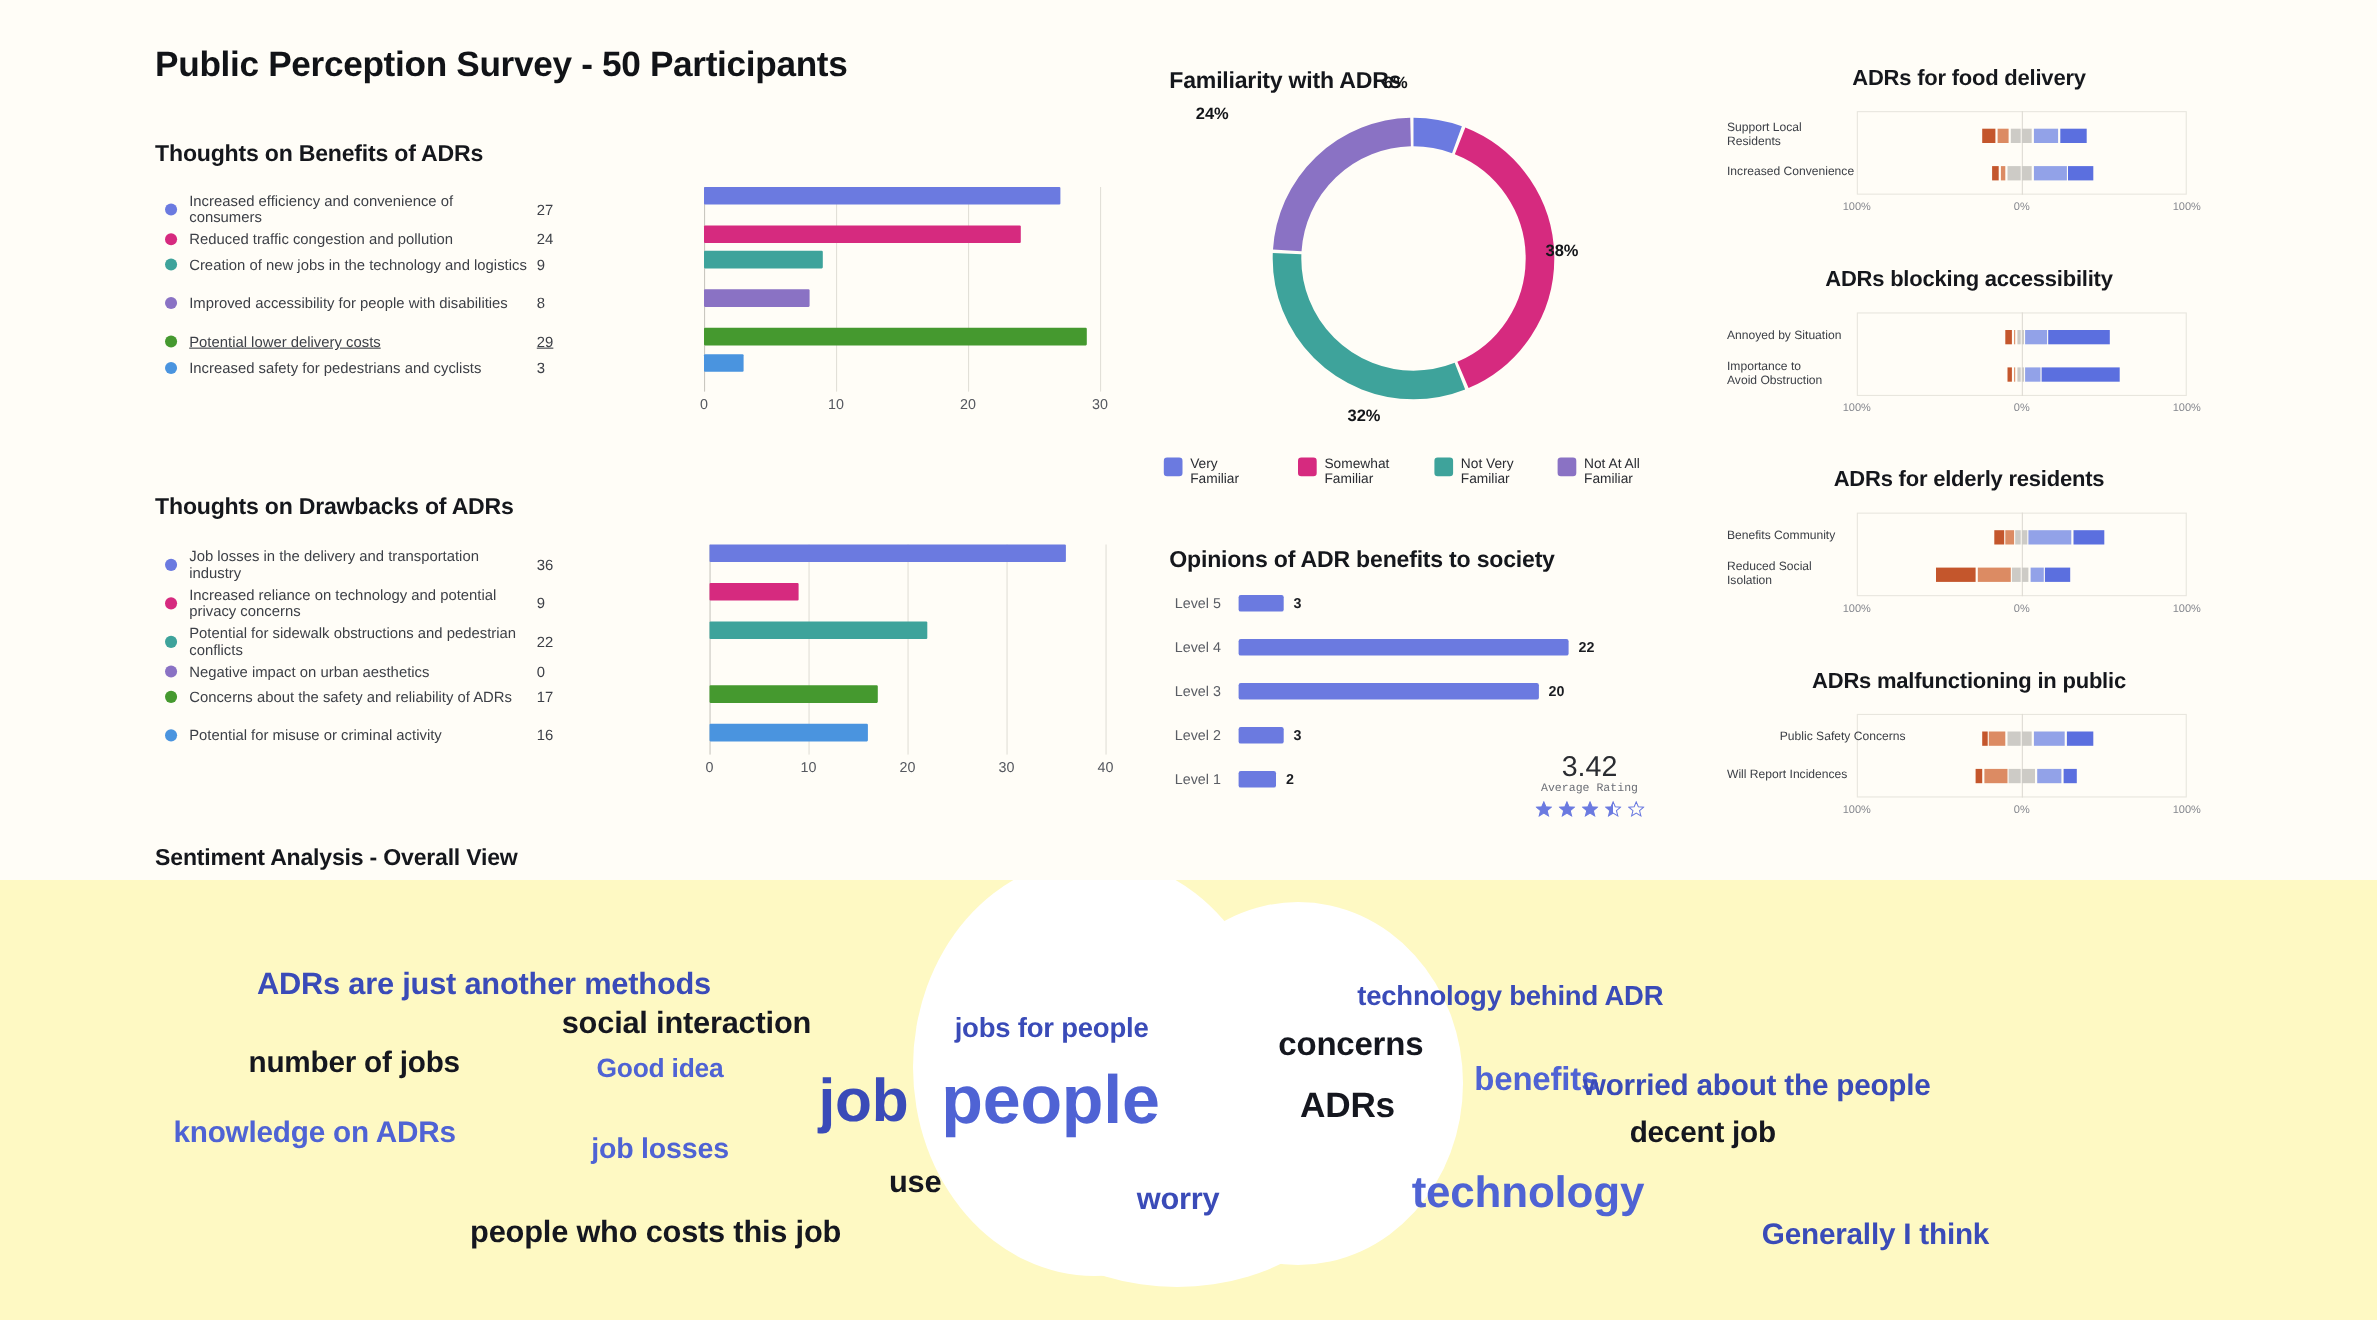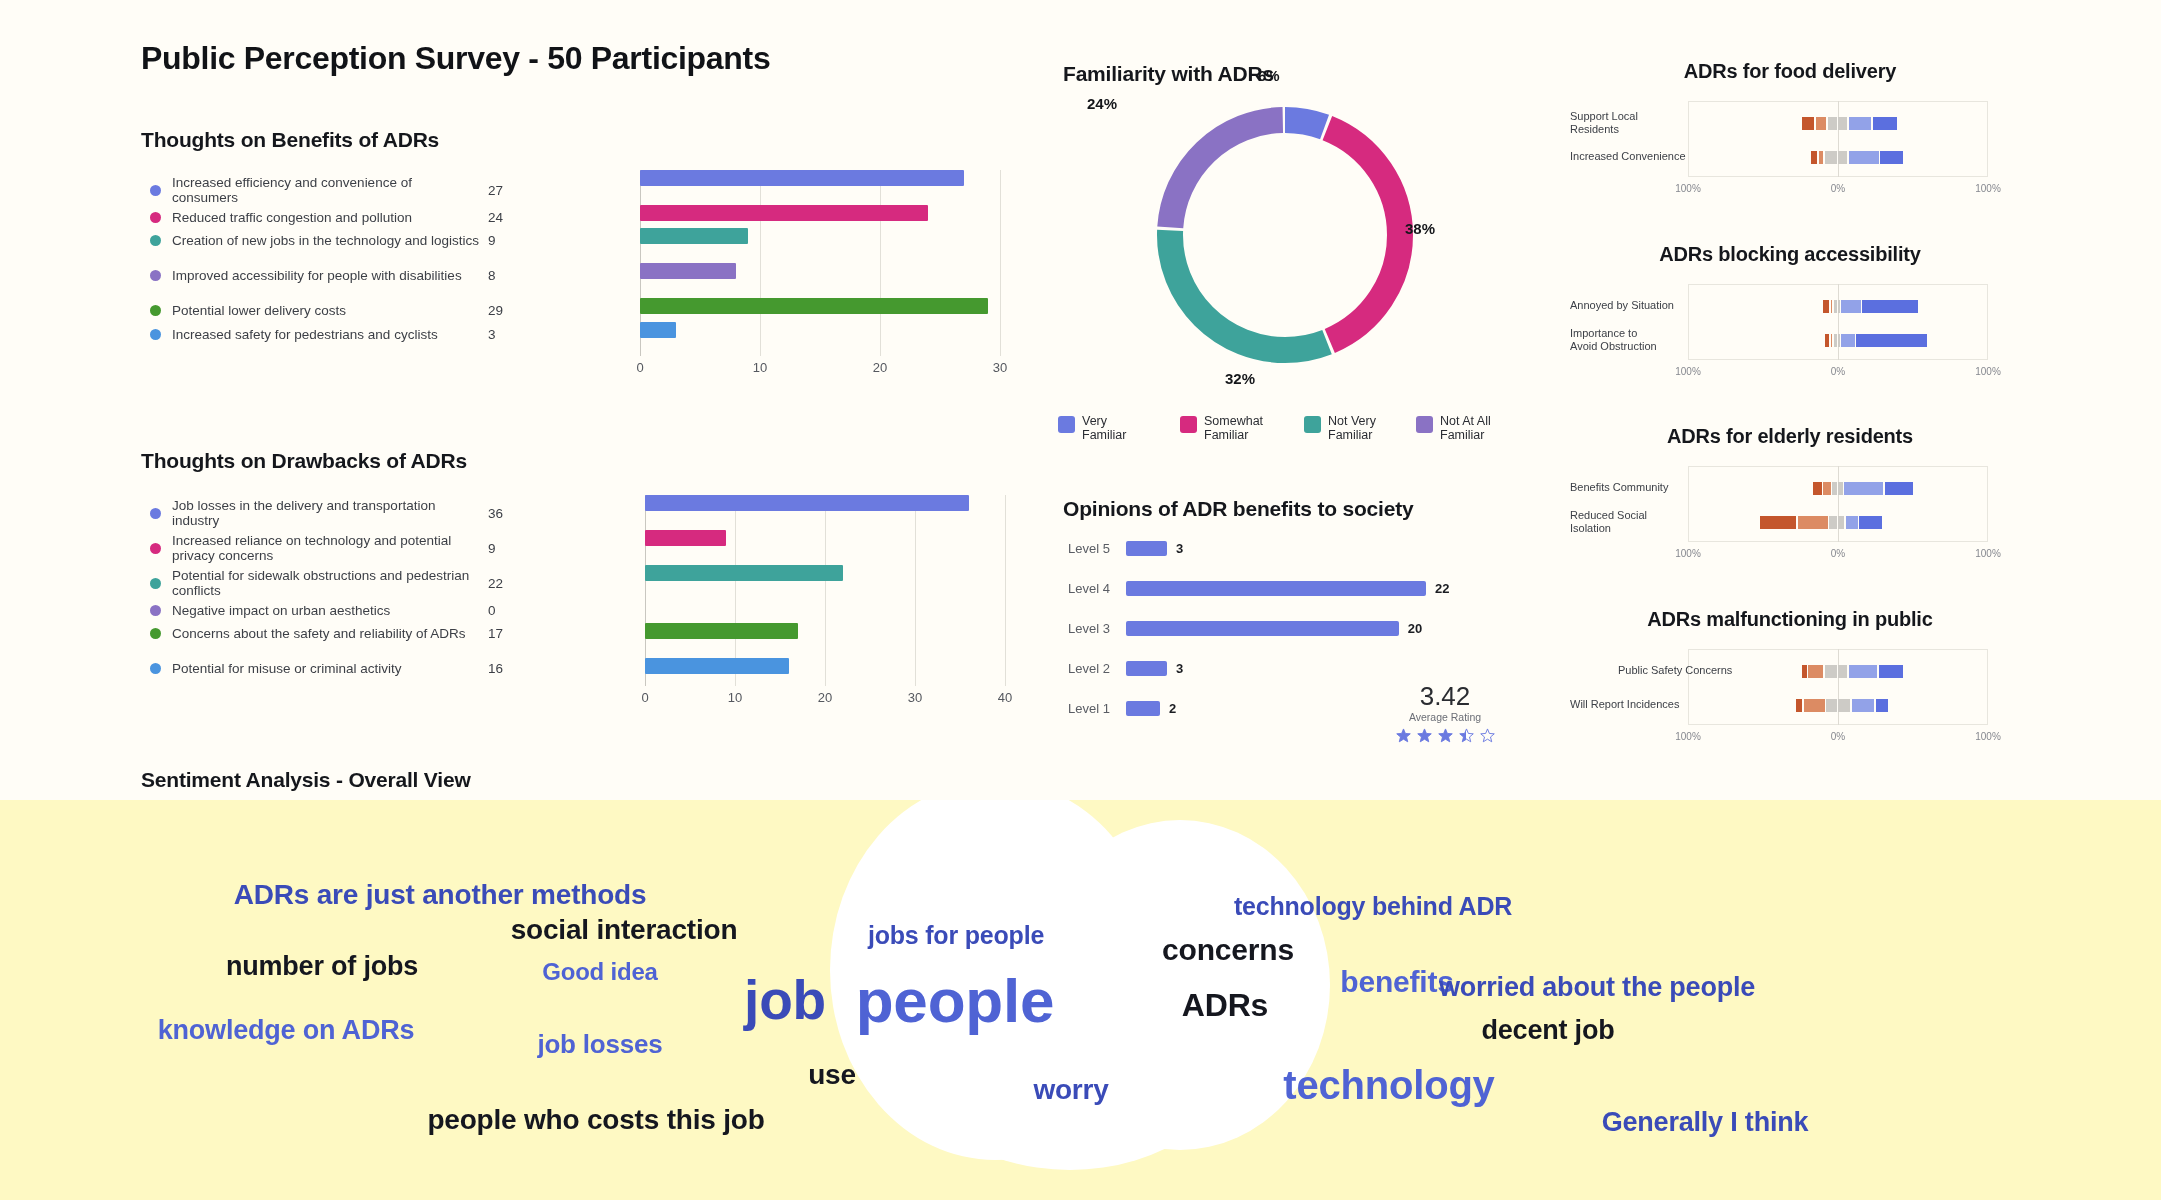--- a/index.html
+++ b/index.html
@@ -69,21 +69,21 @@
   .dl-text { font-size: 12.5px; line-height: 13.5px; color: #2b2d33; }
 
   
   .levels { position: absolute; }
   .lv-row { position: absolute; display: flex; align-items: center; height: 17px; }
   .lv-label { width: 58px; font-size: 13px; color: #5a5d64; text-align: left; }
   .lv-bar { height: 15px; background: #6b7ae0; border-radius: 2px; }
   .lv-val { font-size: 13px; font-weight: 700; color: #1b1d22; margin-left: 9px; }
   .avg-box { position: absolute; text-align: center; }
   .avg-num { font-size: 26px; font-weight: 400; color: #2a2c31; line-height: 28px; }
-  .avg-cap { font-size: 10.5px; color: #6b6e76; margin-top: 1px; }
+  .avg-cap { font-size: 10.5px; color: #6b6e76; margin-top: 1px; font-family: Liberation Mono, monospace; }
   .stars { margin-top: 5px; display: flex; gap: 6px; justify-content: center; }
   .star { width: 15px; height: 15px; display: block; }
 
   
   .likert { position: absolute; }
   .lk-title { margin-bottom: 14px; }
   .lk-body { position: relative; }
   .lk-cat {
     position: absolute; left: 0; font-size: 11px; color: #3d4047;
     line-height: 12.5px; width: 118px;
@@ -131,21 +131,21 @@
       <div class="legend-row" style="position: absolute; top: 58px; left: 0px; width: 100%;">
         <span class="legend-dot" style="background: rgb(62, 163, 155);"></span>
         <span class="legend-label">Creation of new jobs in the technology and logistics</span>
         <span class="legend-value">9</span>
       </div>
       <div class="legend-row" style="position: absolute; top: 93px; left: 0px; width: 100%;">
         <span class="legend-dot" style="background: rgb(138, 114, 196);"></span>
         <span class="legend-label">Improved accessibility for people with disabilities</span>
         <span class="legend-value">8</span>
       </div>
-      <div class="legend-row" style="position: absolute; top: 128px; left: 0px; width: 100%;">
+      <div class="legend-row" style="position: absolute; top: 128px; left: 0px; width: 100%; text-decoration: underline;">
         <span class="legend-dot" style="background: rgb(69, 153, 47);"></span>
         <span class="legend-label">Potential lower delivery costs</span>
         <span class="legend-value">29</span>
       </div>
       <div class="legend-row" style="position: absolute; top: 152px; left: 0px; width: 100%;">
         <span class="legend-dot" style="background: rgb(74, 148, 223);"></span>
         <span class="legend-label">Increased safety for pedestrians and cyclists</span>
         <span class="legend-value">3</span>
       </div>
     </div>

